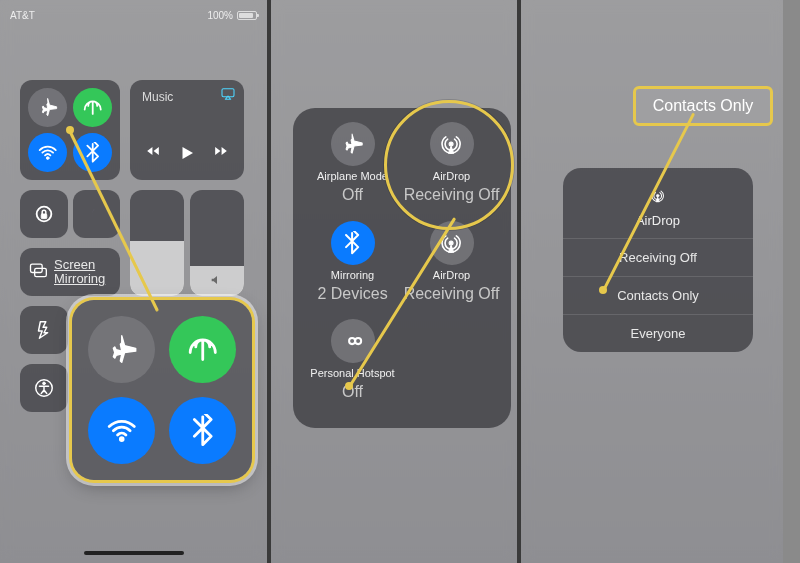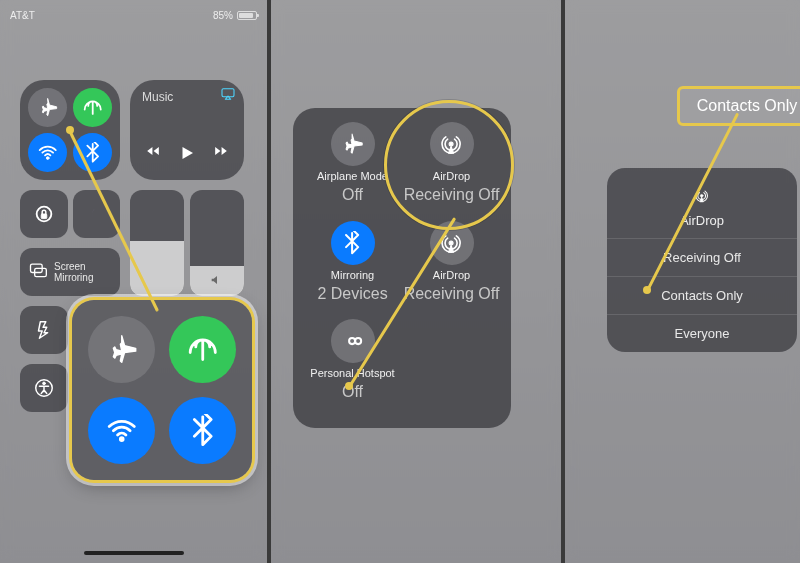--- a/index.html
+++ b/index.html
@@ -18,21 +18,21 @@
     background: linear-gradient(#a6a6a8, #909094);
     flex-shrink: 0;
   }
   .sep {
     width: 4px;
     height: 563px;
     background: #3a3a3a;
     flex-shrink: 0;
   }
   .p1 { width: 267px; }
-  .p2 { width: 290px; text-decoration: underline; }
+  .p2 { width: 246px; text-decoration: underline; }
   .p3 { width: 262px; }
 
   
   .blur {
     position: absolute;
     inset: 0;
     background: rgba(140,140,144,0.35);
     backdrop-filter: blur(6px);
   }
   
@@ -57,21 +57,21 @@
   }
   .battery::before {
     content: ""; position: absolute; right: -3px; top: 2px; width: 2px; height: 3px;
     background: #ddd; border-radius: 0 1px 1px 0;
   }
 
   
   .card {
     position: absolute;
     background: rgba(70,70,74,0.82);
-    border-radius: 24px;
+    border-radius: 12px;
   }
   
   .cc-conn  { left: 20px; top: 80px;  width: 100px; height: 100px; }
   .cc-music { left: 130px; top: 80px;  width: 114px; height: 100px; }
   .cc-lock  { left: 20px; top: 190px; width: 48px;  height: 48px; border-radius: 12px; }
   .cc-dnd   { left: 73px; top: 190px; width: 47px;  height: 48px; border-radius: 12px; }
   .cc-mirror{ left: 20px; top: 248px; width: 100px; height: 48px; border-radius: 12px;
               display:flex; align-items:center; padding:6px 8px; gap:6px; }
   .cc-bright{ left: 130px; top: 190px; width: 54px;  height: 106px; border-radius: 12px; }
   .cc-vol   { left: 190px; top: 190px; width: 54px;  height: 106px; border-radius: 12px; }
@@ -107,21 +107,21 @@
     border-radius: 0 0 12px 12px;
   }
   .slider-icon { position:absolute; bottom:8px; left:0; right:0; display:flex; justify-content:center; }
   .slider-icon svg { width:16px; height:16px; fill:#6a6a6a; }
 
   
   .tile-icon { position:absolute; inset:0; display:flex; align-items:center; justify-content:center; }
   .tile-icon svg { width:22px; height:22px; fill:#fff; stroke:#fff; }
   .cc-dnd .tile-icon svg { fill:#9a8cff; stroke:none; }
 
-  .mirror-label { color:#e8e8e8; font-size:10px; line-height:1.1; }
+  .mirror-label { color:#e8e8e8; font-size:13px; line-height:1.1;text-decoration:underline; }
 
   
   .zoom {
     position:absolute;
     left: 72px; top: 300px; width: 180px; height: 180px;
     background: rgba(90,90,94,0.9);
     border-radius: 22px;
     box-shadow: 0 0 0 3px #e6c84c, 0 0 0 6px rgba(255,255,255,0.5), 0 6px 18px rgba(0,0,0,0.3);
   }
   .zoom .conn-grid { inset: 16px; gap: 14px; }
@@ -273,21 +273,21 @@
       </g>
   </defs>
 </svg>
 
 <div class="panel p1">
   <div class="blur"></div>
 
   <div class="status">
     <span>AT&amp;T</span>
     <span class="right">
-      <span>85%</span>
+      <span>100%</span>
       <span class="battery"></span>
     </span>
   </div>
 
   <div class="card cc-conn">
     <div class="conn-grid">
       <div class="togg gray">
           <svg viewBox="0 0 24 24">
             <use href="#i-airplane"></use>
           </svg>

